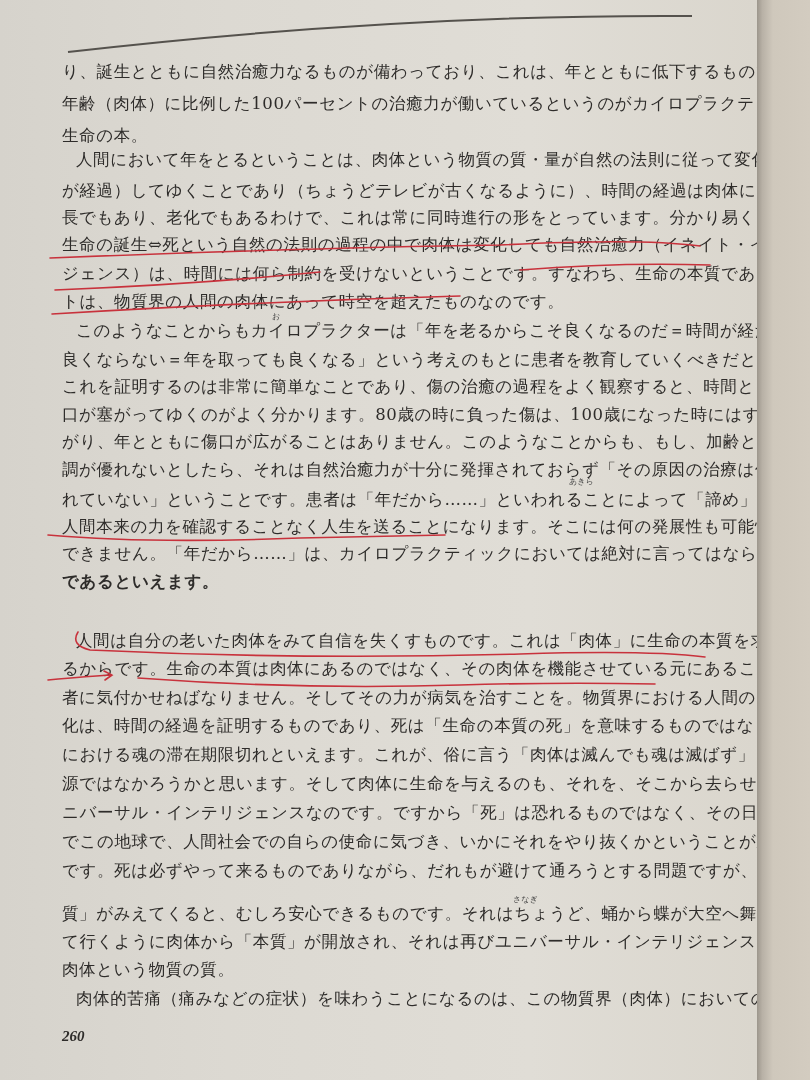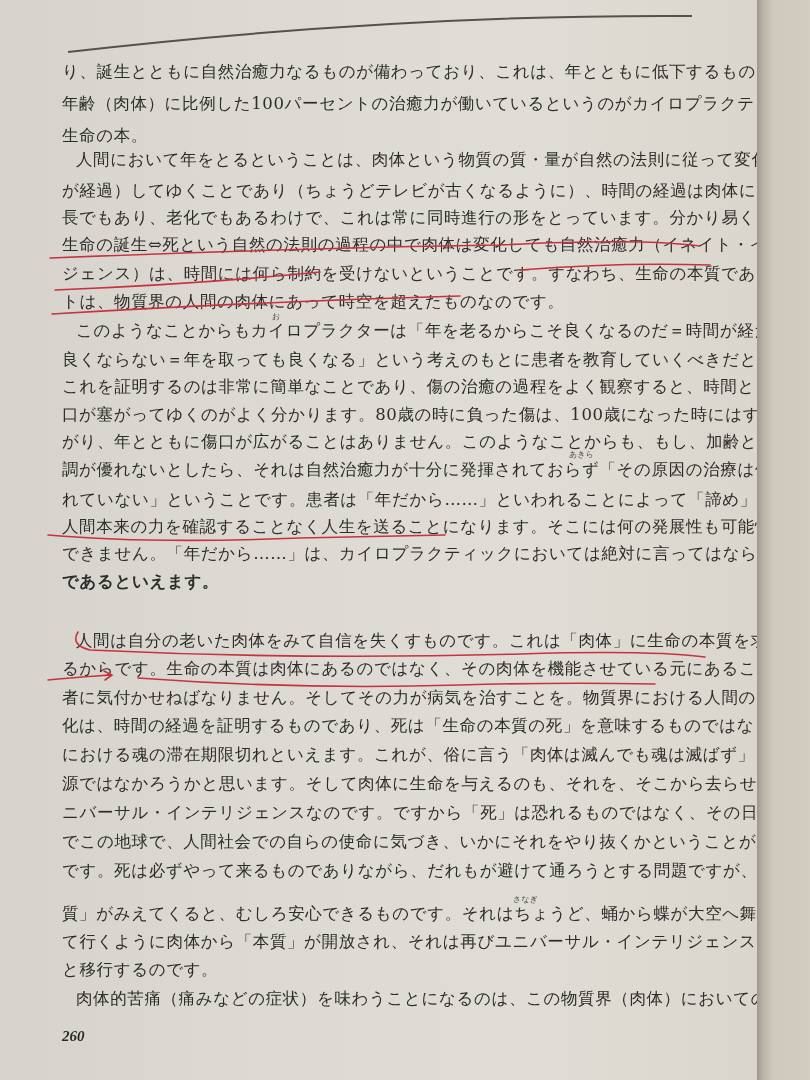--- a/index.html
+++ b/index.html
@@ -88,39 +88,39 @@
   <div class="line" style="top:264px;">ジェンス）は、時間には何ら制約を受けないということです。すなわち、生命の本質であるイネイ</div>
   <div class="line" style="top:292px;">トは、物質界の人間の肉体にあって時空を超えたものなのです。</div>
 
   <div class="line indent" style="top:321px;">このようなことからもカイロプラクターは「年を老るからこそ良くなるのだ＝時間が経たないと</div>
   <div class="ruby" style="left:272px; top:311px;">お</div>
   <div class="line" style="top:350px;">良くならない＝年を取っても良くなる」という考えのもとに患者を教育していくべきだと言えます。</div>
   <div class="line" style="top:377px;">これを証明するのは非常に簡単なことであり、傷の治癒の過程をよく観察すると、時間とともに傷</div>
   <div class="line" style="top:405px;">口が塞がってゆくのがよく分かります。80歳の時に負った傷は、100歳になった時にはすっかり塞</div>
   <div class="line" style="top:432px;">がり、年とともに傷口が広がることはありません。このようなことからも、もし、加齢とともに体</div>
   <div class="line" style="top:460px;">調が優れないとしたら、それは自然治癒力が十分に発揮されておらず「その原因の治療は何らなさ</div>
-  <div class="ruby" style="left:569px; top:449px;font-family:Liberation Serif, serif;">あきら</div>
+  <div class="ruby" style="left:569px; top:476px;font-family:Liberation Serif, serif;">あきら</div>
   <div class="line" style="top:490px;">れていない」ということです。患者は「年だから……」といわれることによって「諦め」「納得」し、</div>
   <div class="line" style="top:517px;">人間本来の力を確認することなく人生を送ることになります。そこには何の発展性も可能性も期待</div>
   <div class="line" style="top:544px;">できません。「年だから……」は、カイロプラクティックにおいては絶対に言ってはならない「禁句」</div>
   <div class="line" style="top:572px;font-weight:bold;">であるといえます。</div>
 
   <div class="line indent" style="top:631px;">人間は自分の老いた肉体をみて自信を失くすものです。これは「肉体」に生命の本質を求めてい</div>
   <div class="line" style="top:659px;">るからです。生命の本質は肉体にあるのではなく、その肉体を機能させている元にあることを、患</div>
   <div class="line" style="top:688px;">者に気付かせねばなりません。そしてその力が病気を治すことを。物質界における人間の肉体の老</div>
   <div class="line" style="top:716px;">化は、時間の経過を証明するものであり、死は「生命の本質の死」を意味するものではなく、肉体</div>
   <div class="line" style="top:745px;">における魂の滞在期限切れといえます。これが、俗に言う「肉体は滅んでも魂は滅ばず」という語</div>
   <div class="line" style="top:774px;">源ではなかろうかと思います。そして肉体に生命を与えるのも、それを、そこから去らせるのもユ</div>
   <div class="line" style="top:803px;">ニバーサル・インテリジェンスなのです。ですから「死」は恐れるものではなく、その日が来るま</div>
   <div class="line" style="top:832px;">でこの地球で、人間社会での自らの使命に気づき、いかにそれをやり抜くかということが重要なの</div>
   <div class="line" style="top:861px;">です。死は必ずやって来るものでありながら、だれもが避けて通ろうとする問題ですが、「生命の本</div>
   <div class="ruby" style="left:513px; top:894px;">さなぎ</div>
   <div class="line" style="top:904px;">質」がみえてくると、むしろ安心できるものです。それはちょうど、蛹から蝶が大空へ舞い上がっ</div>
   <div class="line" style="top:932px;">て行くように肉体から「本質」が開放され、それは再びユニバーサル・インテリジェンスの配下へ</div>
-  <div class="line" style="top:960px;">と移行するのです。</div>
+  <div class="line" style="top:960px;">肉体という物質の質。</div>
 
   <div class="line indent" style="top:989px;">肉体的苦痛（痛みなどの症状）を味わうことになるのは、この物質界（肉体）においてのみであ</div>
 
   <div class="page-number">260</div>
 
   <svg class="redline" style="left:0;top:0;" width="757" height="1080">
     <g stroke="#c8323c" stroke-width="1.6" fill="none" stroke-linecap="round">
 
       <path d="M50 258 Q 300 248 500 245 Q 640 238 700 246"></path>
 

